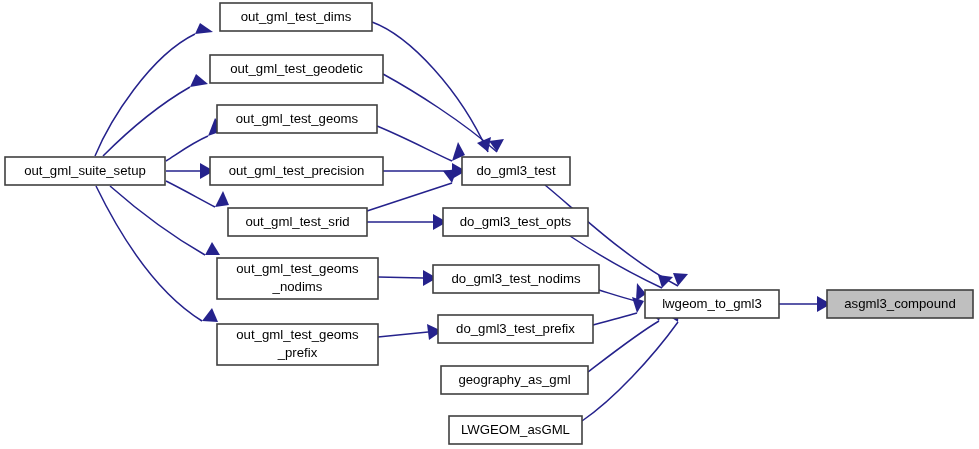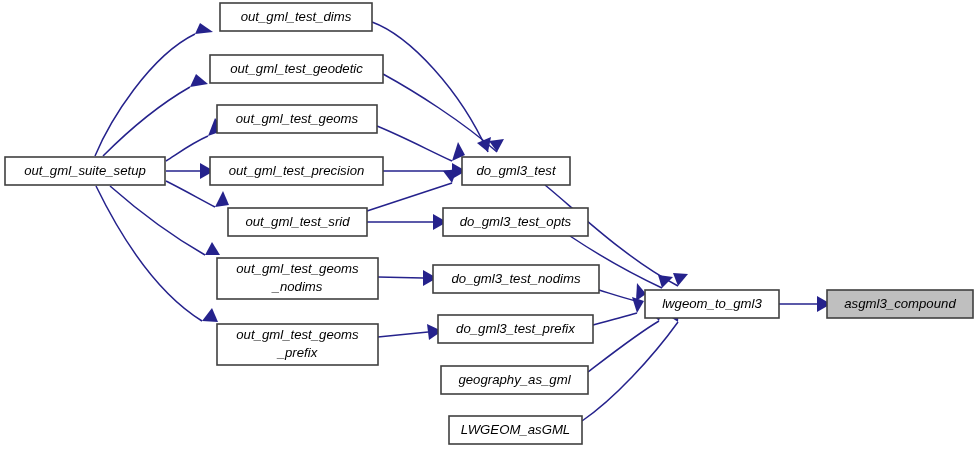--- a/index.html
+++ b/index.html
@@ -7,21 +7,20 @@
     padding: 0;
     background: #ffffff;
   }
   #graph-root {
     position: relative;
     width: 979px;
     height: 449px;
     background: #ffffff;
     font-family: "Liberation Sans", sans-serif;
     overflow: hidden;
-    font-style: italic;
   }
   svg.graph-canvas {
     position: absolute;
     left: 0;
     top: 0;
     width: 979px;
     height: 449px;
     display: block;
   }
   .node-box {

